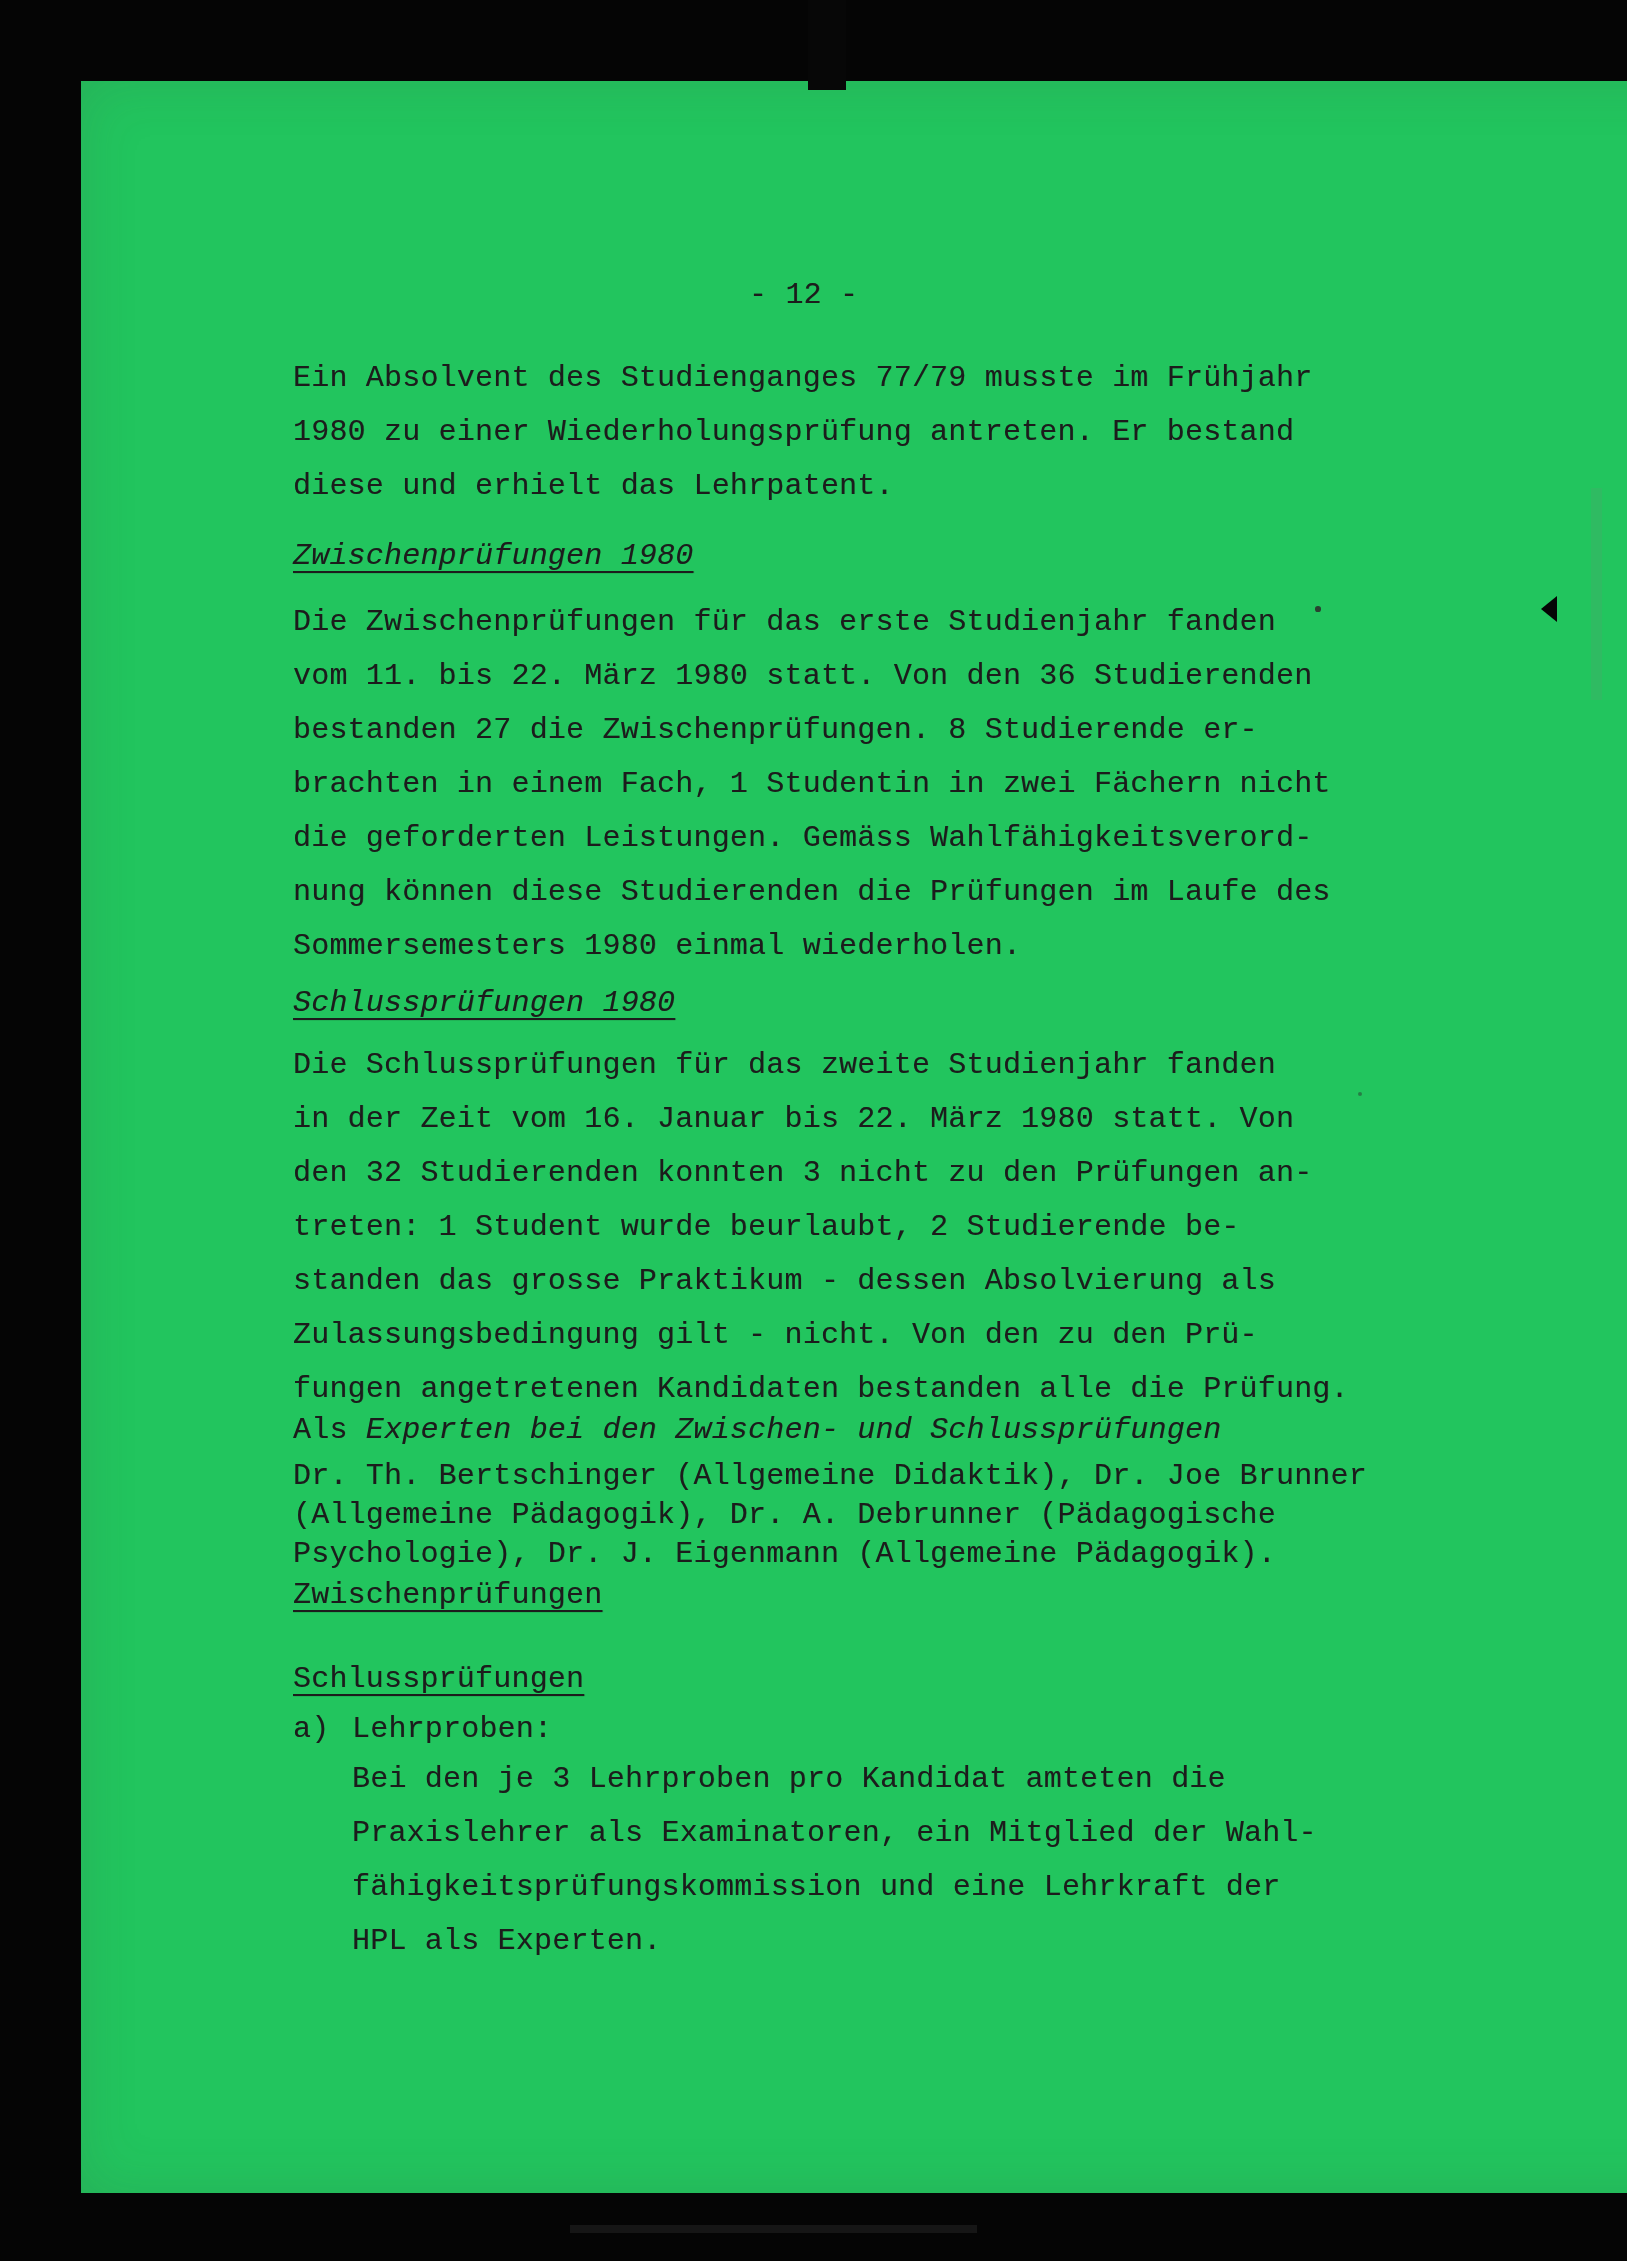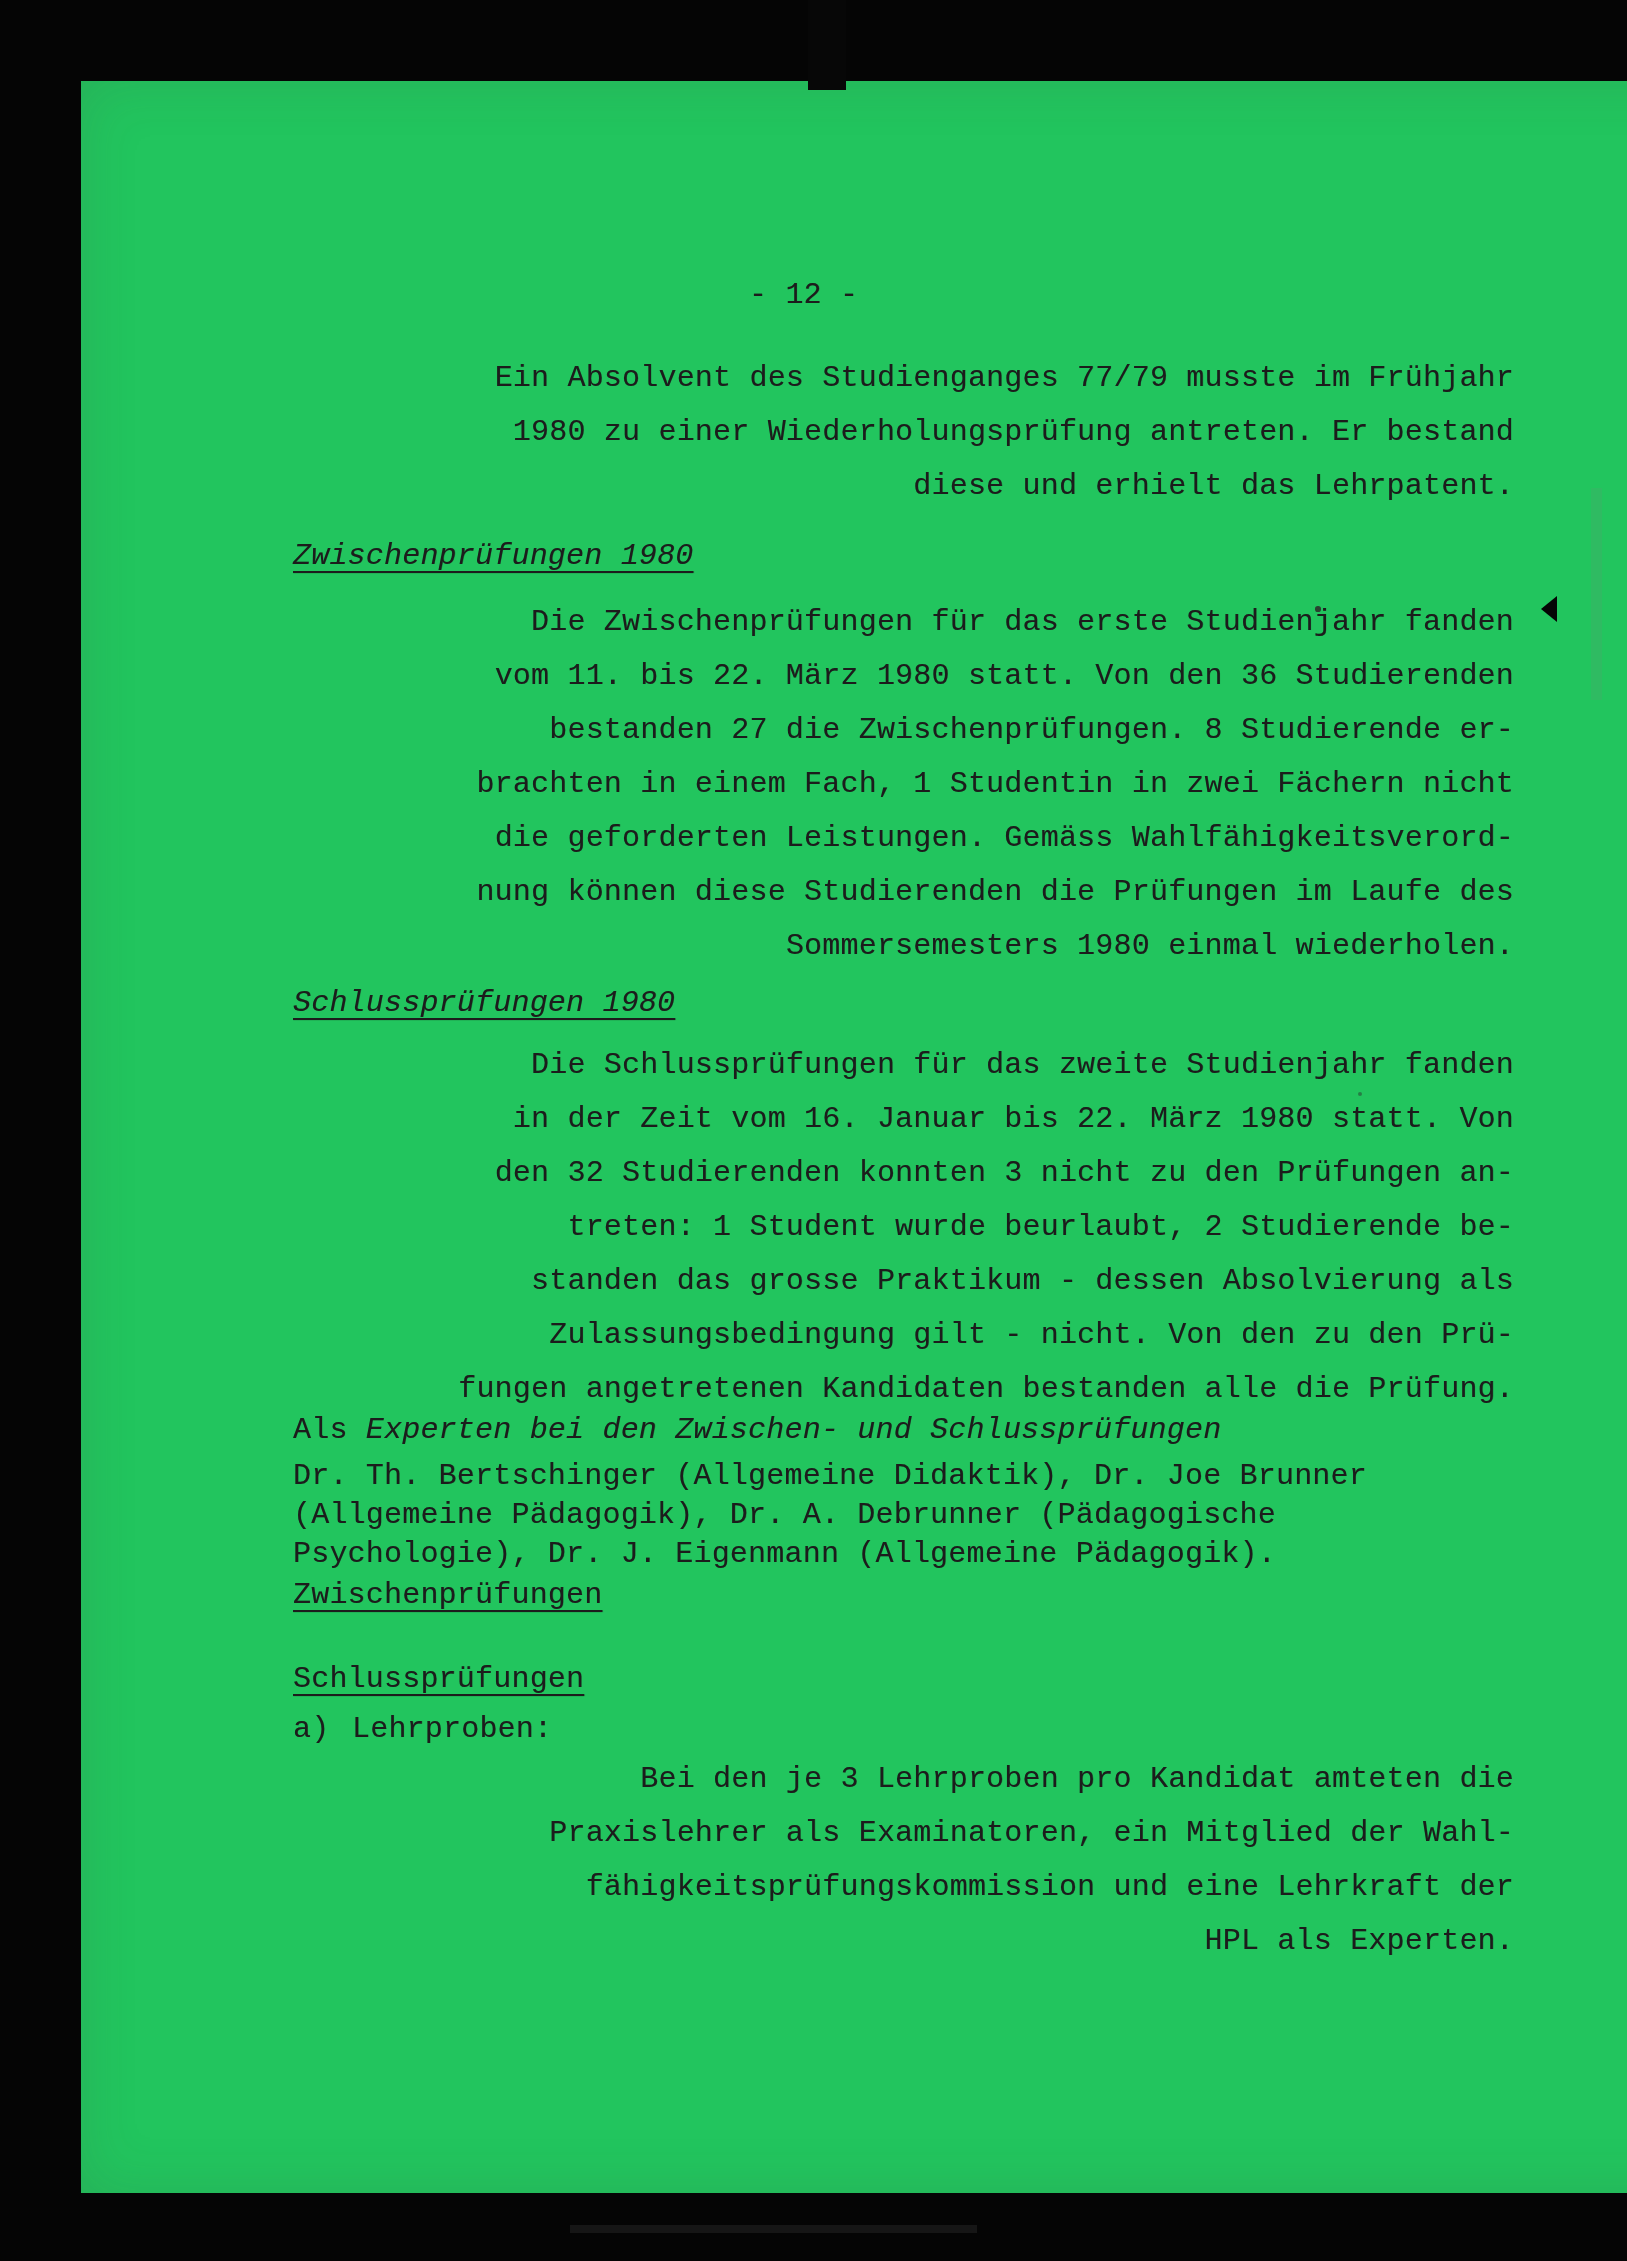--- a/index.html
+++ b/index.html
@@ -57,21 +57,20 @@
     width: 1221px;
     color: #1c1c1c;
     font-size: 30px;
     letter-spacing: 0.2px;
     text-shadow: 0.3px 0.3px 0 rgba(28,28,28,0.38);
   }
   .blk { margin: 0; }
   .para {
     line-height: 54px;
     white-space: pre-line;
-    text-align: right;
   }
   .page-number {
     line-height: 54px;
     padding-left: 456px;
     margin-top: 187px;
   }
   .section-heading {
     line-height: 54px;
     font-style: italic;
   }

